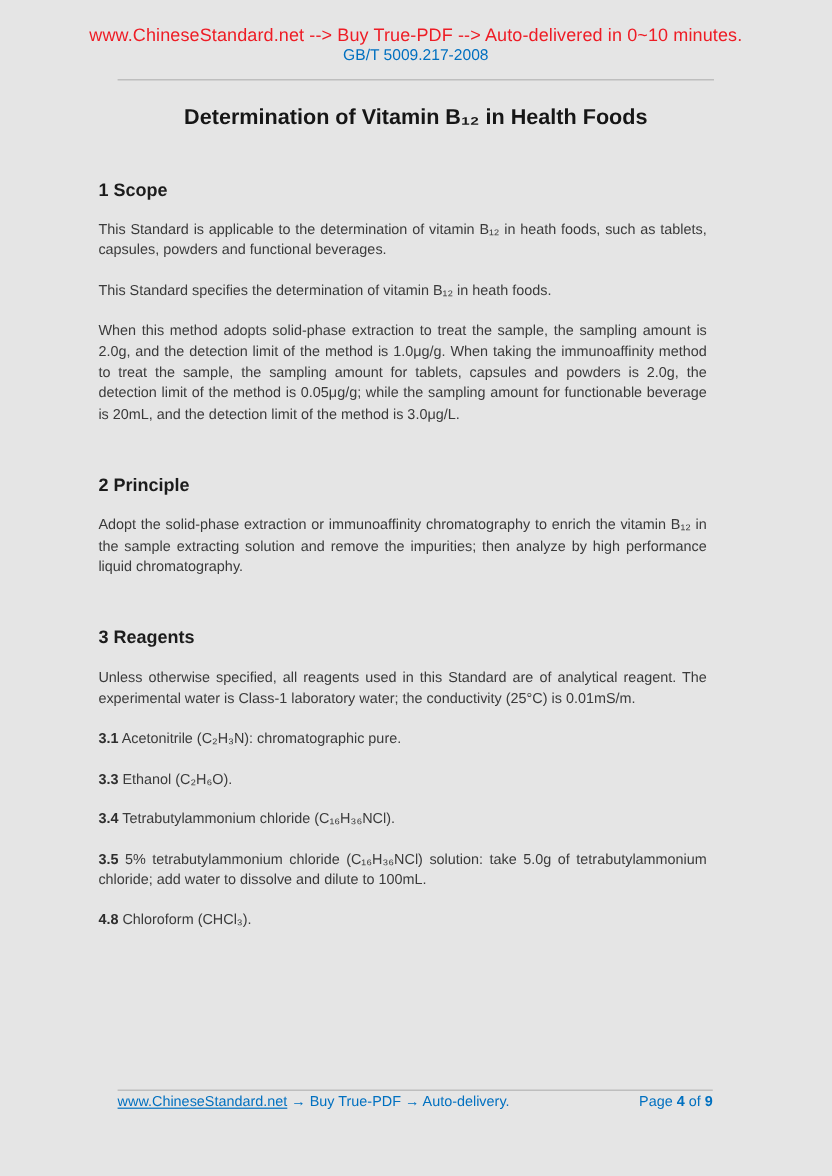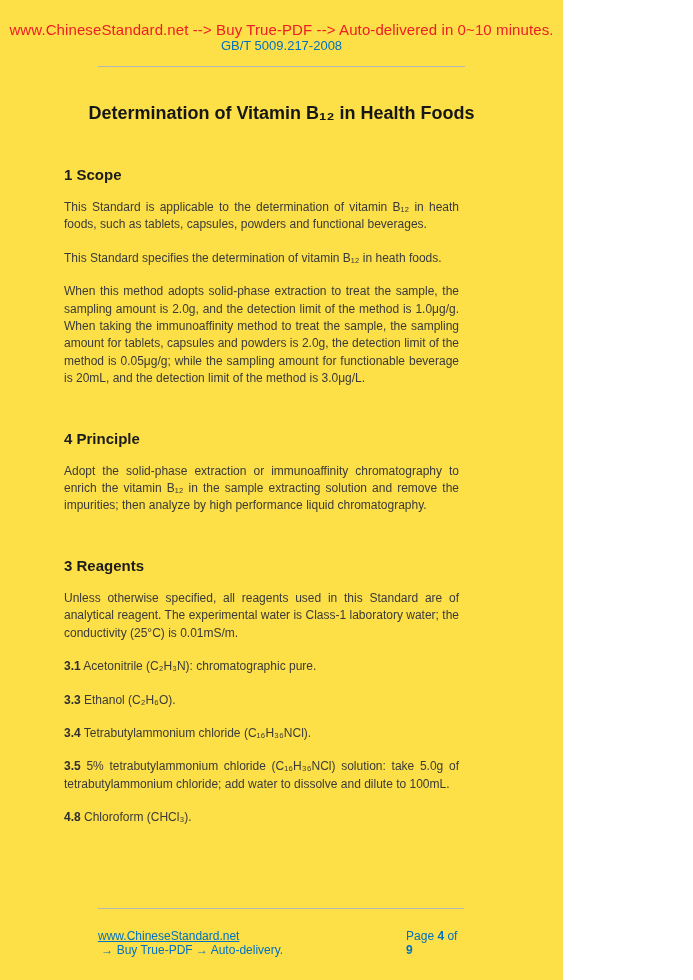--- a/index.html
+++ b/index.html
@@ -2,23 +2,23 @@
 <html><head>
 <meta charset="utf-8">
 <style>
   html, body {
     margin: 0;
     padding: 0;
     background: #ffffff;
   }
   .page {
     position: relative;
-    width: 563px;
+    width: 693px;
     height: 980px;
-    background: #fde047;
+    background: #e5e5e5;
     overflow: hidden;
     font-family: "Liberation Sans", "DejaVu Sans", sans-serif;
     color: #3a3a3a;
   }
   .banner {
     padding-top: 21px;
     text-align: center;
     color: #ee1c25;
     font-size: 15px;
     letter-spacing: 0.1px;
@@ -27,28 +27,28 @@
     text-align: center;
     color: #0070c0;
     font-size: 13px;
   }
   .rule-top {
     margin: 13px 98px 0 98px;
     border-top: 1px solid #b5b5b5;
     height: 0;
   }
   .doc-title {
-    margin: 36px 40px 0 40px;
+    margin: 20px 40px 0 40px;
     text-align: center;
     font-size: 18px;
     font-weight: bold;
     color: #161616;
   }
   .content {
-    margin: 22px 104px 0 64px;
+    margin: 22px 104px 0 82px;
   }
   .section-heading {
     margin: 42px 0 0 0;
     font-size: 15px;
     font-weight: bold;
     color: #1c1c1c;
   }
   .body-para {
     margin: 16px 0 0 0;
     font-size: 12px;
@@ -59,21 +59,21 @@
   .item-num {
     font-weight: bold;
     color: #2e2e2e;
   }
   .footer {
     position: absolute;
     left: 98px;
     right: 99px;
     top: 908px;
     border-top: 1px solid #b5b5b5;
-    padding-top: 20px;
+    padding-top: 2px;
   }
   .footer-row {
     display: flex;
     justify-content: space-between;
     align-items: baseline;
     font-size: 12px;
     color: #0070c0;
   }
   .footer-link {
     color: #0070c0;
@@ -107,21 +107,21 @@
   <div class="content">
 
     <h2 class="section-heading">1 Scope</h2>
 
     <p class="body-para">This Standard is applicable to the determination of vitamin B₁₂ in heath foods, such as tablets, capsules, powders and functional beverages.</p>
 
     <p class="body-para">This Standard specifies the determination of vitamin B₁₂ in heath foods.</p>
 
     <p class="body-para">When this method adopts solid-phase extraction to treat the sample, the sampling amount is 2.0g, and the detection limit of the method is 1.0μg/g. When taking the immunoaffinity method to treat the sample, the sampling amount for tablets, capsules and powders is 2.0g, the detection limit of the method is 0.05μg/g; while the sampling amount for functionable beverage is 20mL, and the detection limit of the method is 3.0μg/L.</p>
 
-    <h2 class="section-heading">4 Principle</h2>
+    <h2 class="section-heading">2 Principle</h2>
 
     <p class="body-para">Adopt the solid-phase extraction or immunoaffinity chromatography to enrich the vitamin B₁₂ in the sample extracting solution and remove the impurities; then analyze by high performance liquid chromatography.</p>
 
     <h2 class="section-heading">3 Reagents</h2>
 
     <p class="body-para">Unless otherwise specified, all reagents used in this Standard are of analytical reagent. The experimental water is Class-1 laboratory water; the conductivity (25°C) is 0.01mS/m.</p>
 
     <p class="body-para"><span class="item-num">3.1</span> <span>Acetonitrile (C₂H₃N): chromatographic pure.</span></p>
 
 

